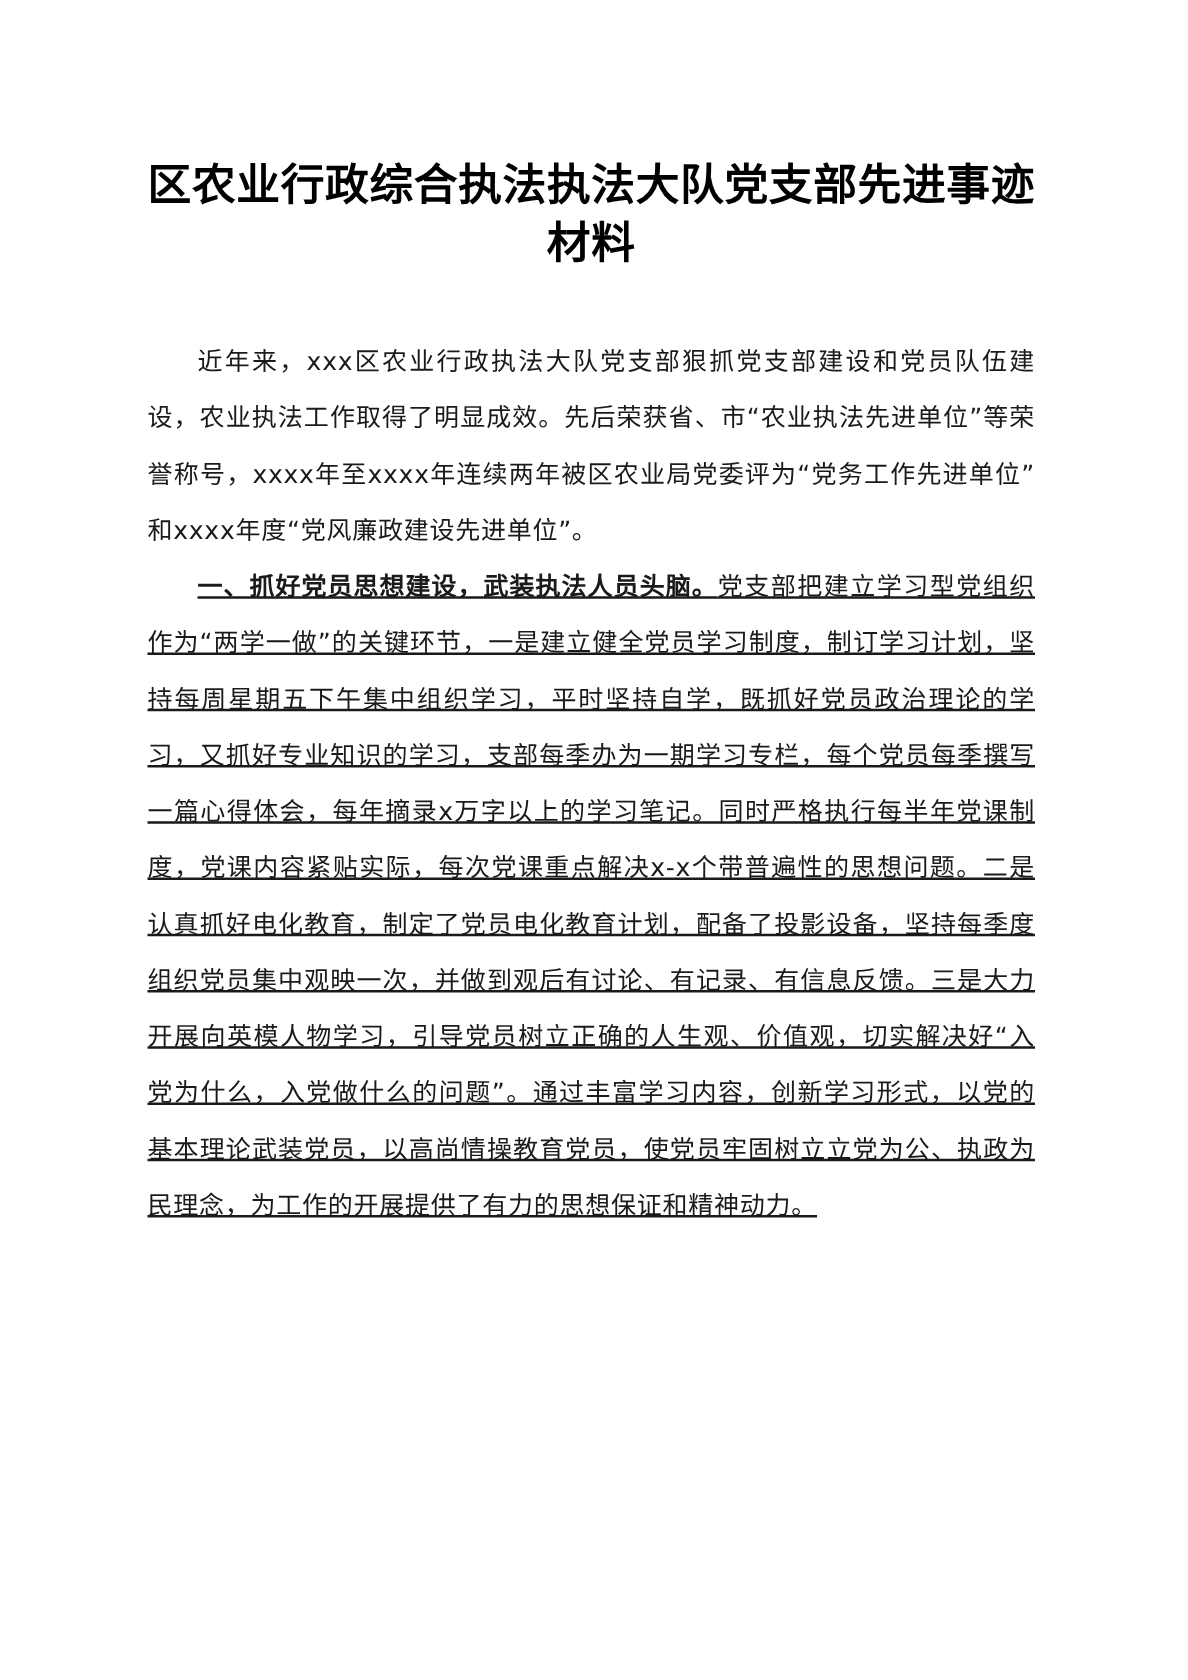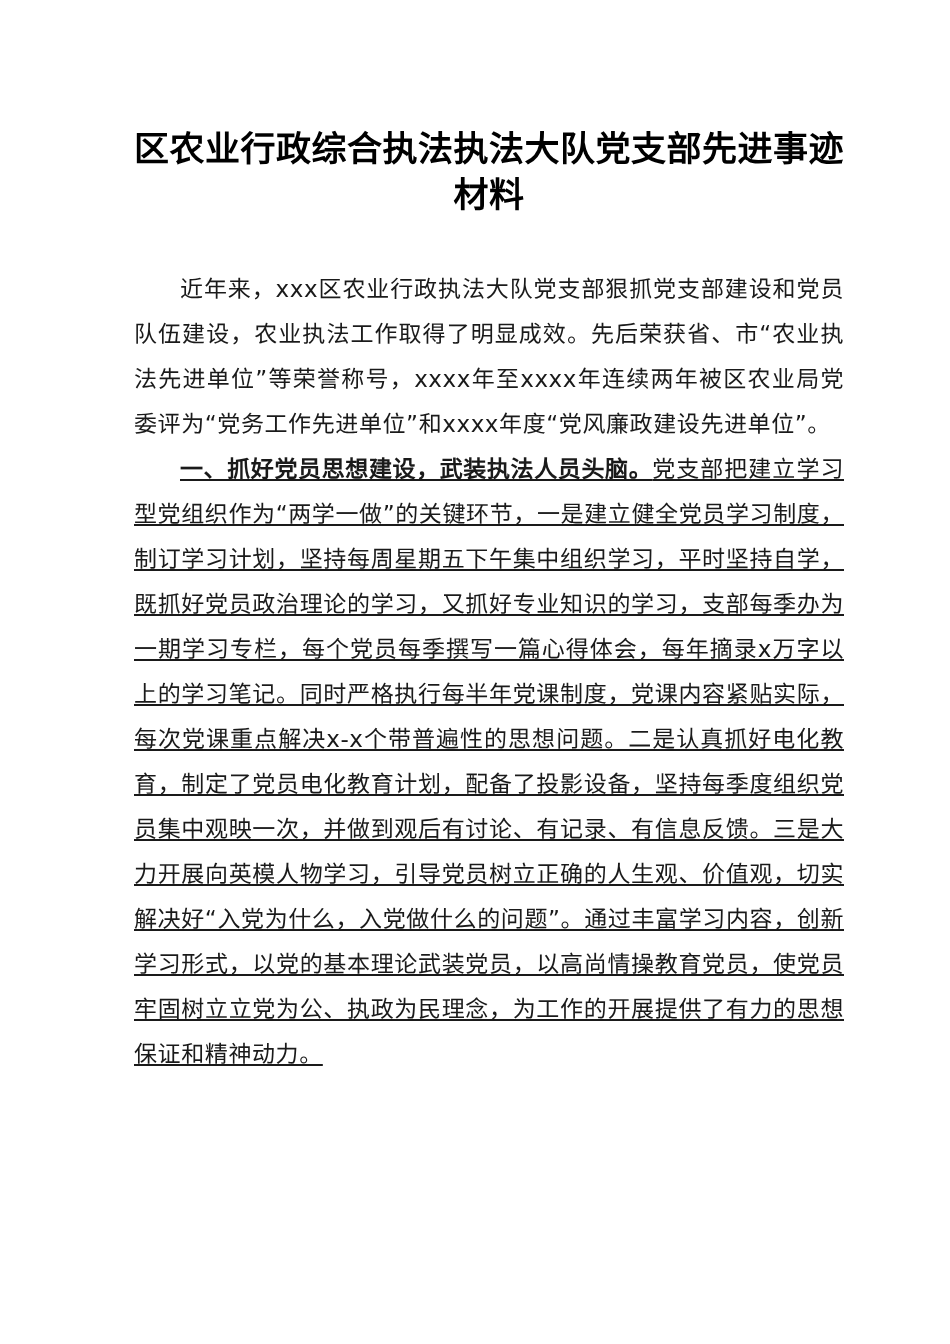--- a/index.html
+++ b/index.html
@@ -18,40 +18,39 @@
     background: #ffffff;
     margin: 0 auto;
     overflow: hidden;
     box-sizing: border-box;
   }
   .content {
     position: absolute;
     left: 118px;
     top: 0;
     width: 710px;
-    margin-left: 16px;
   }
   
   .doc-title {
     margin: 0;
     padding-top: 126px;
     font-family: "DejaVu Serif", "Liberation Serif", serif;
     font-size: 35px;
     font-weight: 700;
     line-height: 46px;
     text-align: center;
     color: #000000;
     letter-spacing: 0.5px;
     word-break: break-all;
   }
   
   .para {
     margin: 0;
     font-family: "DejaVu Sans", "Liberation Sans", sans-serif;
-    font-size: 23px;
+    font-size: 20px;
     line-height: 45px;
     color: #1a1a1a;
     text-align: justify;
     text-justify: inter-ideograph;
     text-indent: 2em;
     word-break: break-all;
     letter-spacing: 0.6px;
   }
   .para-first {
     margin-top: 49px;

